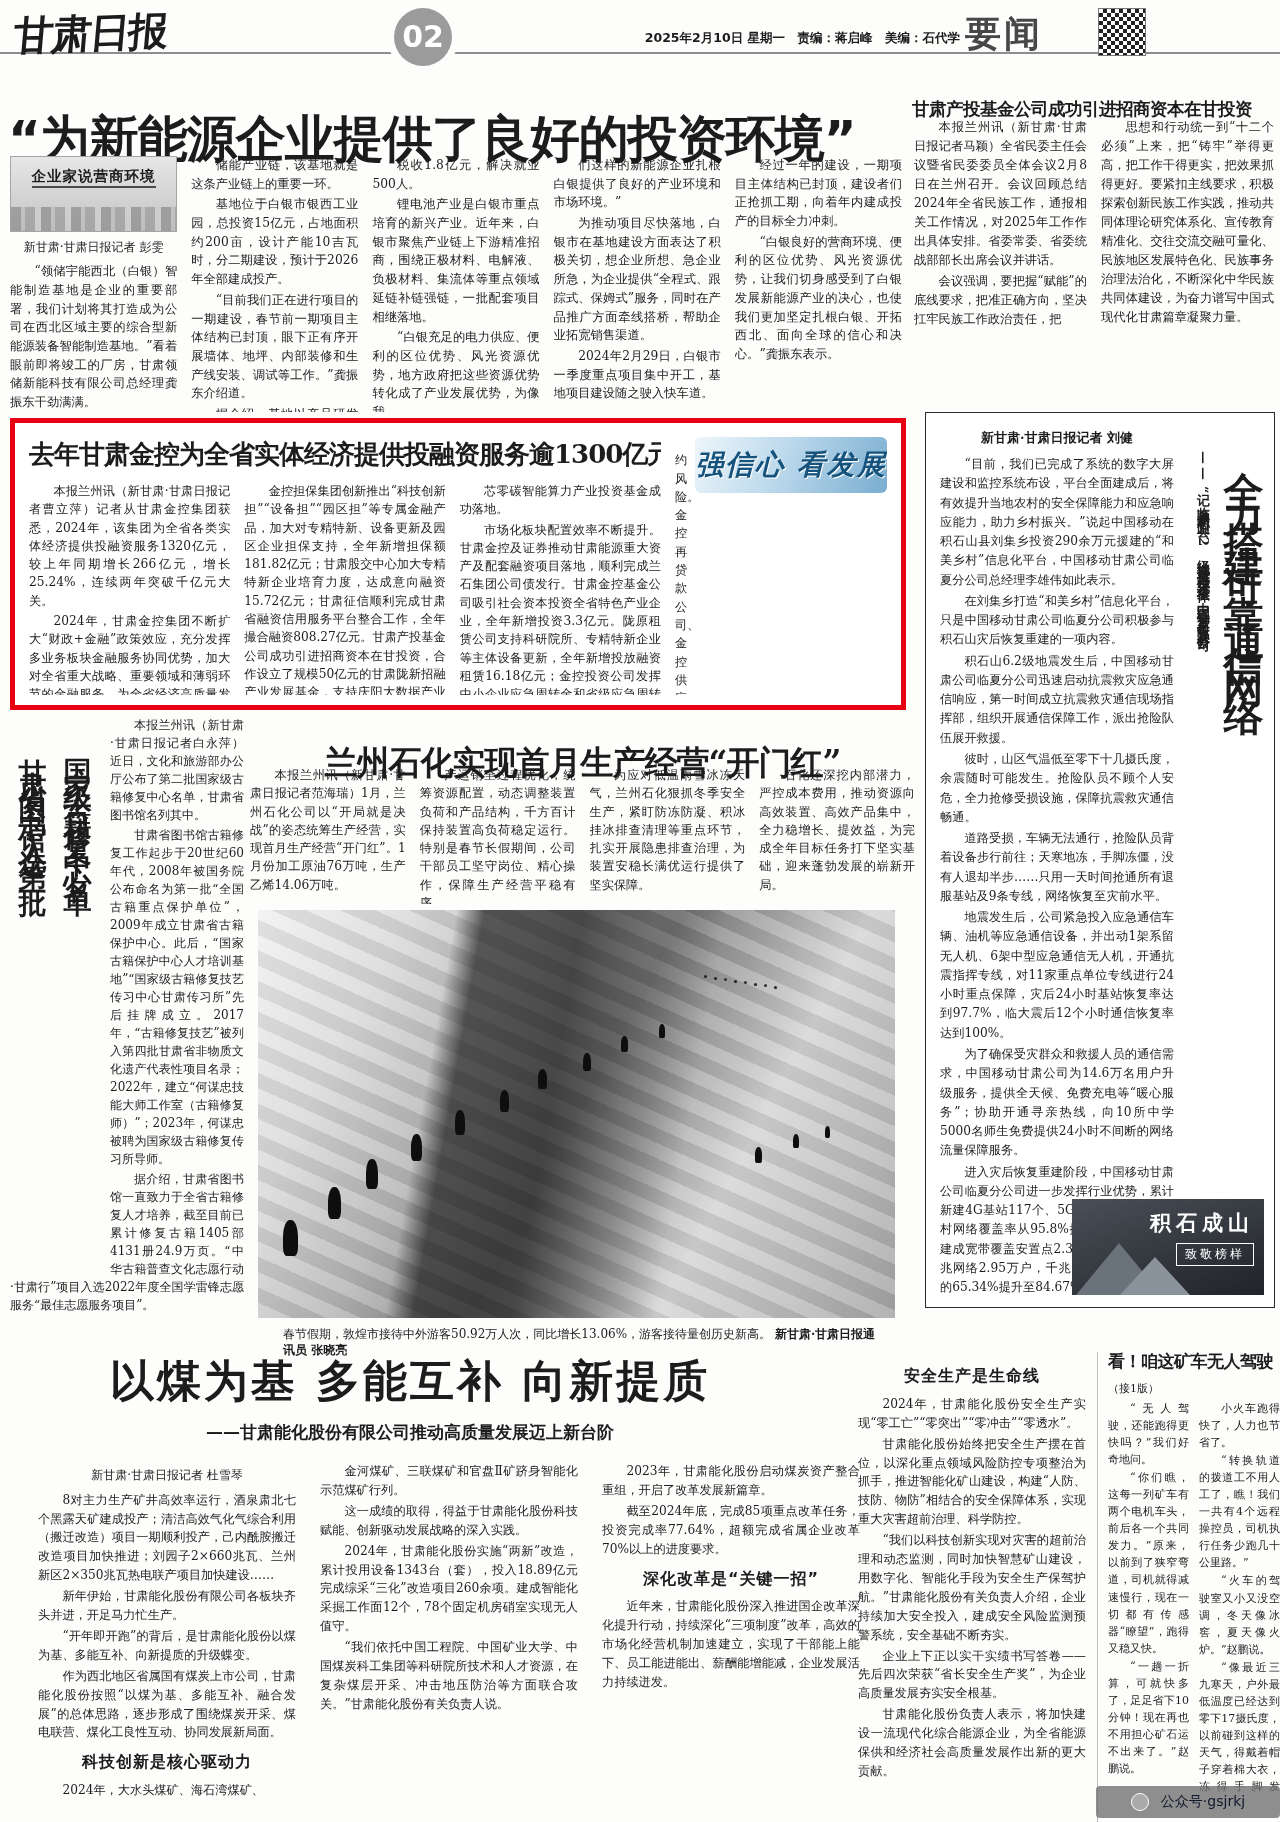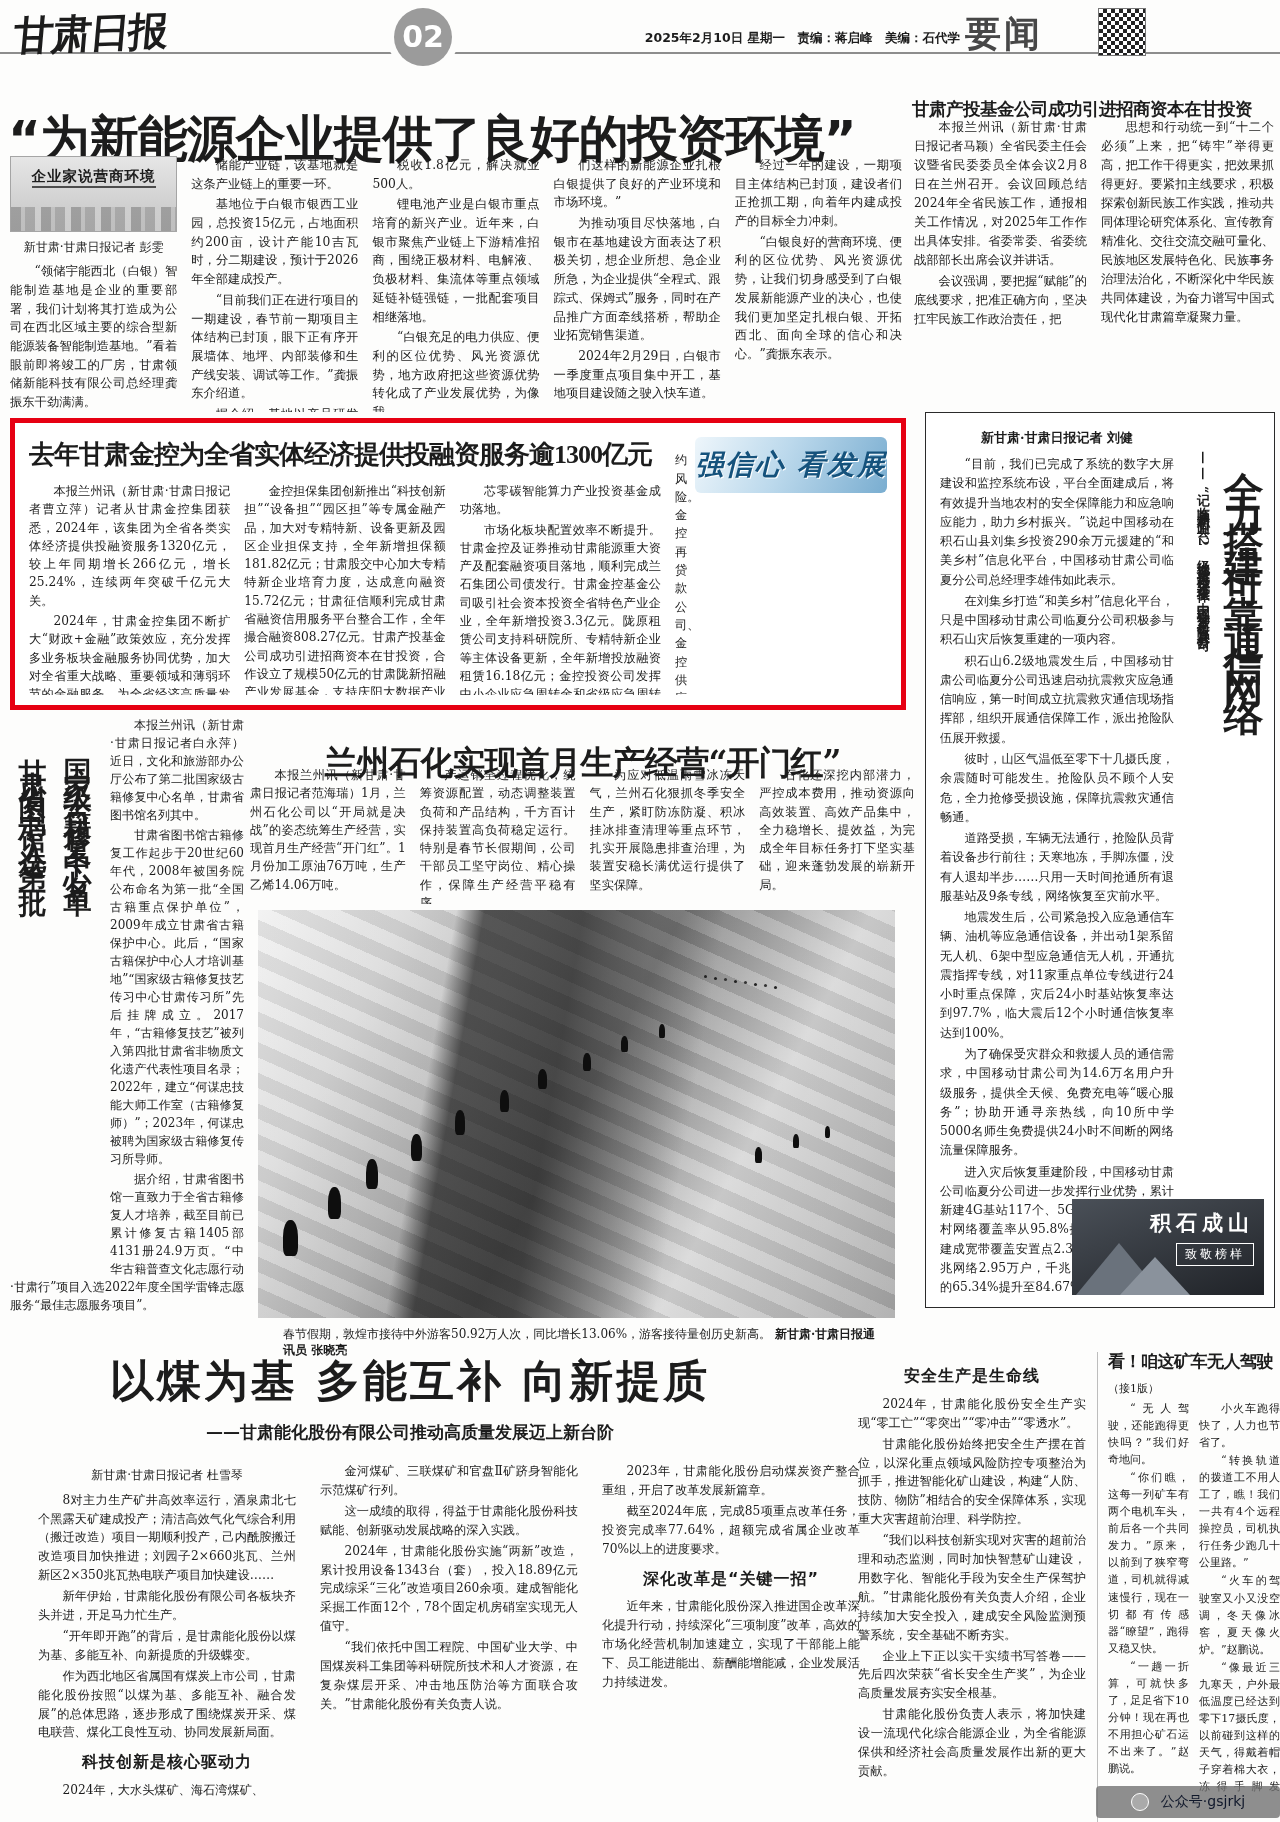--- a/index.html
+++ b/index.html
@@ -35,21 +35,21 @@
   
   #minwei-h{position:absolute;left:912px;top:82px;width:362px;font-size:17.5px;font-weight:900;
             white-space:nowrap;letter-spacing:-0.5px;}
   #minwei-cols{position:absolute;left:914px;top:118px;width:360px;height:282px;display:flex;gap:14px;
                font-size:12.3px;line-height:1.55;}
   #minwei-cols .col{flex:1;}
   
   #jinkong{position:absolute;left:10px;top:418px;width:896px;height:292px;border:5px solid #e60012;
            background:#fff;box-sizing:border-box;display:flex;gap:14px;padding:10px 14px;}
   .jk-left{flex:1;display:flex;flex-direction:column;overflow:hidden;}
-  #jinkong-h{font-size:26px;font-weight:900;white-space:nowrap;letter-spacing:-1px;margin:4px 0 10px;font-family:Liberation Serif, serif;}
+  #jinkong-h{font-size:26px;font-weight:900;white-space:nowrap;letter-spacing:-1px;margin:4px 0 10px;}
   .jk-cols{display:flex;gap:14px;font-size:12.2px;line-height:1.5;flex:1;overflow:hidden;}
   .jk-cols .col{flex:1;}
   .jk-right{width:212px;display:flex;font-size:12.2px;line-height:1.5;overflow:hidden;}
   .jk-side{flex:1;overflow:hidden;}
   .banner{height:56px;margin-top:4px;border-radius:6px;display:flex;align-items:center;justify-content:center;
           background:linear-gradient(115deg,#eef6fb,#bcd9ec 45%,#79add0);
           font-family:"DejaVu Sans",sans-serif;font-weight:900;font-size:28px;color:#15527c;
           font-style:italic;text-shadow:1px 1px 0 #ffffff;letter-spacing:2px;}
   
   #library{position:absolute;left:10px;top:716px;width:234px;height:636px;overflow:hidden;

